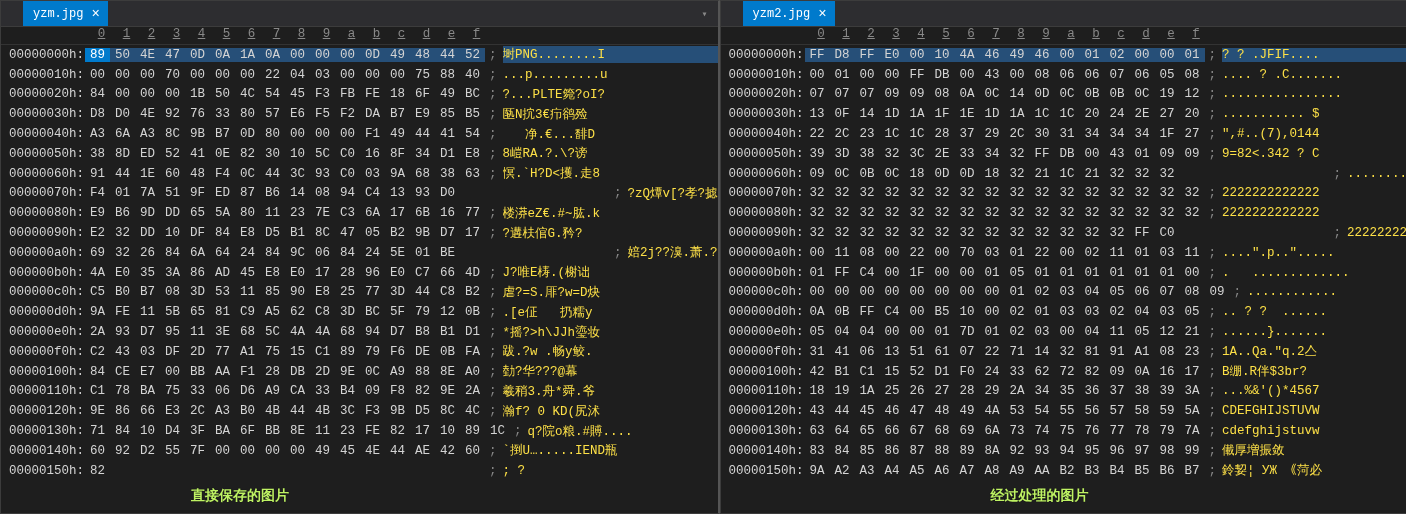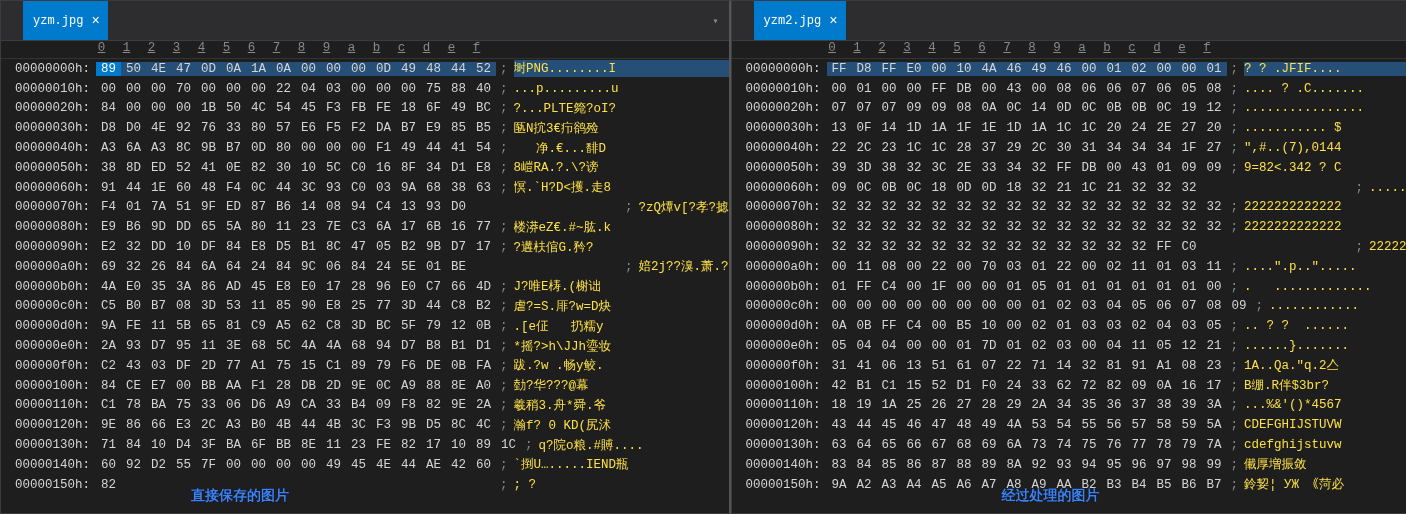--- a/index.html
+++ b/index.html
@@ -18,21 +18,21 @@
   }
   .panel {
     flex: 1;
     display: flex;
     flex-direction: column;
     border: 1px solid #3c3c3c;
     position: relative;
   }
   .panel-left { border-right: 2px solid #555; }
   .tab-bar {
-    height: 40px;
+    height: 26px;
     background: #2d2d30;
     border-bottom: 1px solid #3c3c3c;
     display: flex;
     align-items: stretch;
     padding-left: 22px;
   }
   .tab {
     display: flex;
     align-items: center;
     background: #007acc;
@@ -77,23 +77,23 @@
     overflow: hidden;
     position: relative;
   }
   .hex-row {
     display: flex;
     height: 19.8px;
     align-items: center;
     white-space: pre;
   }
   .offset {
-    width: 95px;
+    width: 84px;
     color: #d4d4d4;
-    padding-left: 14px;
+    padding-left: 8px;
   }
   .bytes {
     color: #d4d4d4;
     display: flex;
   }
   .byte { width: 25px; text-align: center; }
   .sep { color: #888; padding: 0 6px 0 4px; }
   .ascii {
     color: #fde047;
     flex: 1;
@@ -101,21 +101,21 @@
   }
   .highlight {
     background: #264f78;
   }
   .cursor-byte {
     background: #007acc;
     color: #fff;
   }
   .annotation {
     position: absolute;
-    color: #3b82f6;
+    color: #bef264;
     font-weight: bold;
     font-size: 14px;
     font-family: 'SimSun', serif;
     z-index: 5;
     text-shadow: 0 0 1px #000;
     white-space: nowrap;
   }
 </style>
 </head>
 <body>

